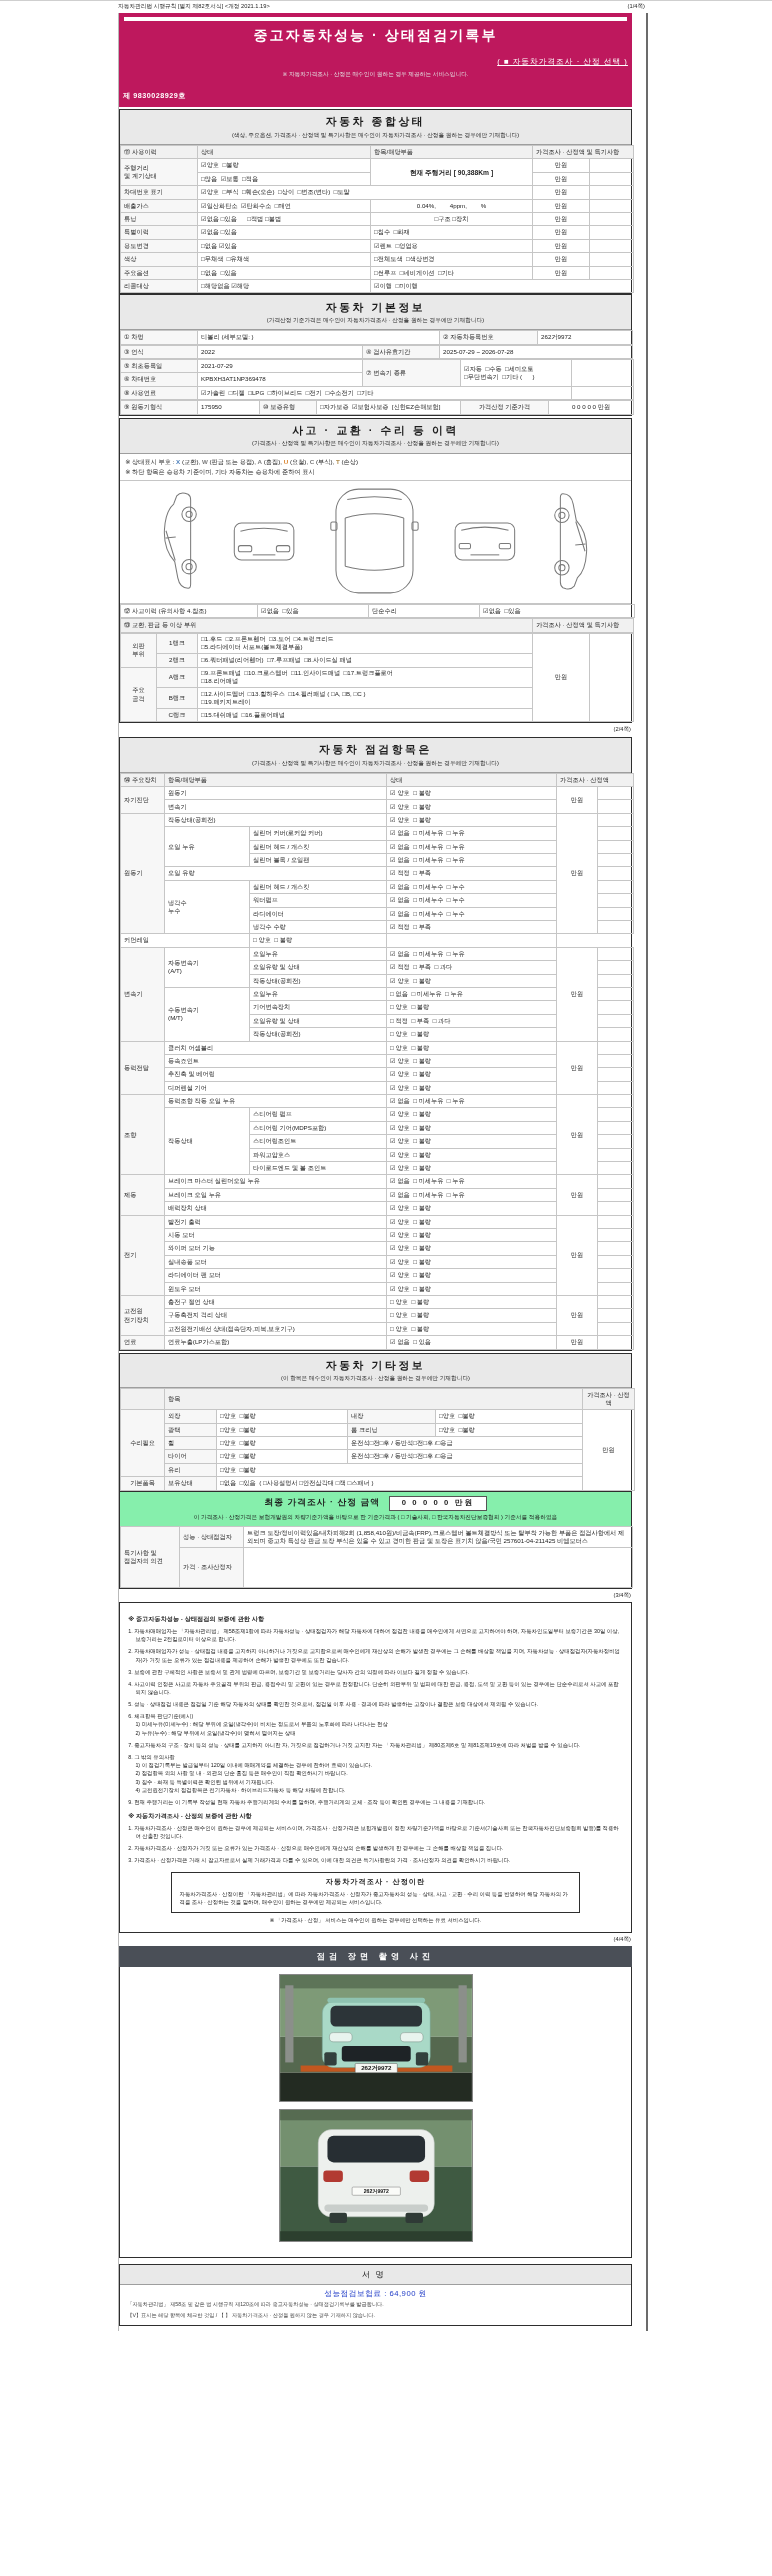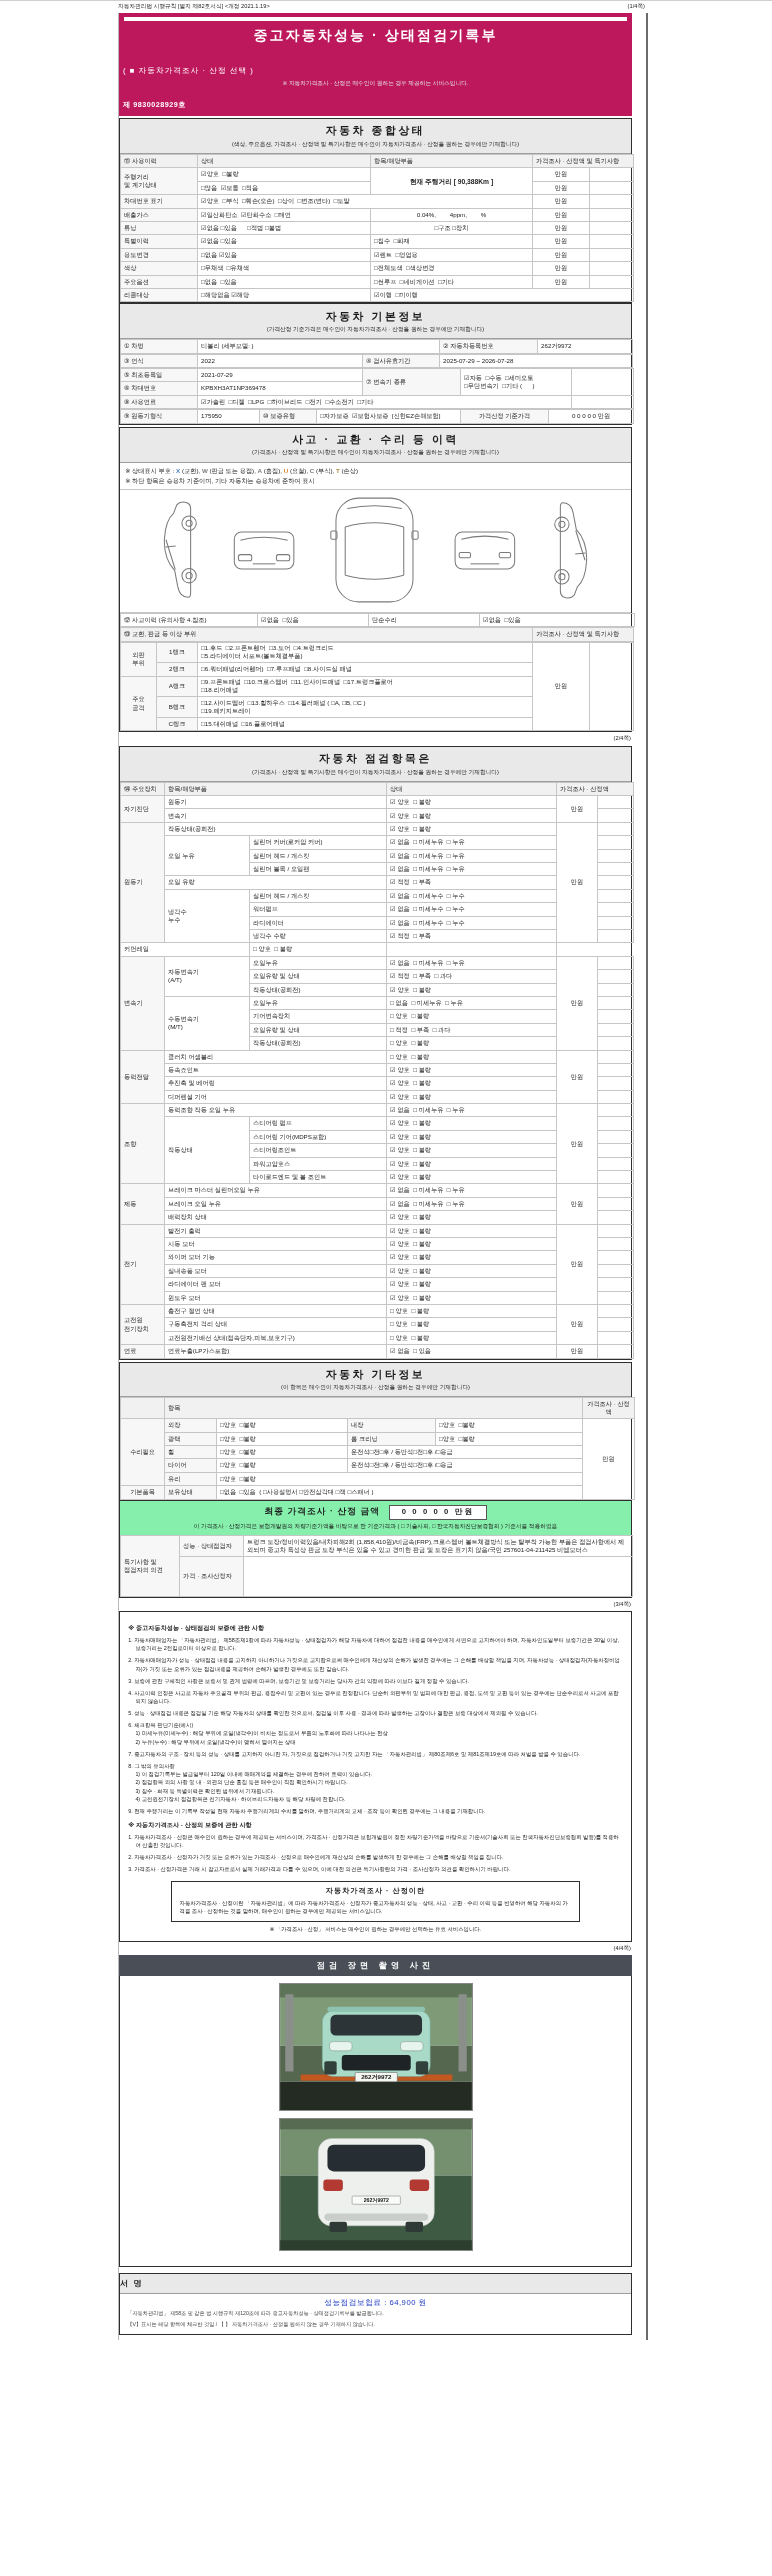--- a/index.html
+++ b/index.html
@@ -9,21 +9,21 @@
     position:relative;
   }
   body::before{content:"";position:absolute;left:0;top:0;width:773px;height:0.5px;background:#cfcfcf;}
   .topnote{position:absolute;left:118px;top:3.1px;width:527px;font-size:5.7px;color:#222;display:flex;justify-content:space-between;}
   .page{position:absolute;left:118px;top:13.4px;width:527px;border-left:0.5px solid #b9b9b9;border-right:2.1px solid #6b6b6b;padding-bottom:5.2px;background:#fff;}
   .inner{width:513px;}
   
   .hdr{background:#be185d;color:#fff;padding:3.1px 4.1px 6.2px 4.1px;}
   .hdr .strip{height:3.6px;background:#ffffff;margin:1px 1px 6.2px 1px;}
   .hdr .title{text-align:center;font-size:14px;font-weight:bold;letter-spacing:2.1px;}
-  .hdr .sub{text-align:left;font-size:7.7px;margin-top:21px;letter-spacing:1px;}
+  .hdr .sub{text-align:right;font-size:7.7px;margin-top:12px;letter-spacing:1px;text-decoration:underline;}
   .hdr .note{text-align:center;font-size:5.7px;color:#e3e3e3;margin-top:3.6px;}
   .hdr .docno{font-size:7.2px;font-weight:bold;margin-top:12px;letter-spacing:0.5px;}
   
   .sec{border:1px solid #2e2e2e;background:#fff;}
   .shead{background:#e9e9e9;text-align:center;padding:5.2px 2.1px 4.1px 2.1px;border-bottom:0.5px solid #9e9e9e;}
   .shead .t{font-size:10.8px;font-weight:bold;letter-spacing:2.6px;}
   .shead .st{font-size:5.7px;margin-top:2.6px;color:#222;}
   .gap{height:13.4px;display:flex;align-items:center;justify-content:flex-end;}
   .pgmark{font-size:5.7px;color:#222;padding-right:1px;}
   table{border-collapse:collapse;table-layout:fixed;width:100%;}
@@ -53,21 +53,21 @@
   .pricebox{border:1px solid #2e2e2e;margin:7.2px auto 0 auto;width:392px;padding:4.1px 7.2px 5.2px 7.2px;background:#fff;}
   .pricebox .pt{text-align:center;font-size:7.2px;font-weight:bold;letter-spacing:1px;margin-bottom:3.1px;}
   .pricebox .pb{font-size:5.4px;line-height:1.55;}
   .boxnote{font-size:5.4px;margin-top:4.1px;text-align:center;}
   
   .pbar{background:#4a4f57;color:#fff;text-align:center;font-size:8.2px;font-weight:bold;letter-spacing:4.1px;padding:4.6px 0;}
   .photos{border:1px solid #2e2e2e;border-top:none;background:#fff;padding:7.2px 0 8.2px 0;text-align:center;}
   .photo{display:block;margin:0 auto 7.2px auto;border:0.5px solid #888;}
   
   .sign{border:1px solid #2e2e2e;margin-top:6.2px;background:#fff;}
-  .sign .shd{background:#e9e9e9;text-align:left;font-size:8.2px;font-weight:bold;letter-spacing:5.2px;padding:3.6px 0;border-bottom:0.5px solid #9e9e9e;}
+  .sign .shd{background:#e9e9e9;text-align:center;font-size:8.2px;font-weight:normal;letter-spacing:5.2px;padding:3.6px 0;border-bottom:0.5px solid #9e9e9e;}
   .sign .body{padding:4.1px 7.2px 5.2px 7.2px;}
   .ins{text-align:center;font-size:7.7px;font-weight:normal;color:#1f3bc7;letter-spacing:0.5px;}
   .sig-note{font-size:5.2px;color:#444;margin-top:2.6px;line-height:1.5;}
   svg{display:inline-block;}
 </style>
 </head>
 <body>
 
 <div class="topnote">
   <span>자동차관리법 시행규칙 [별지 제82호서식] &lt;개정 2021.1.19&gt;</span>

